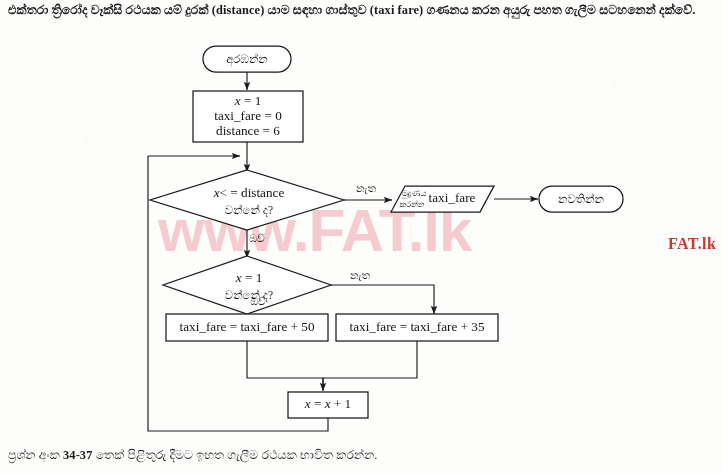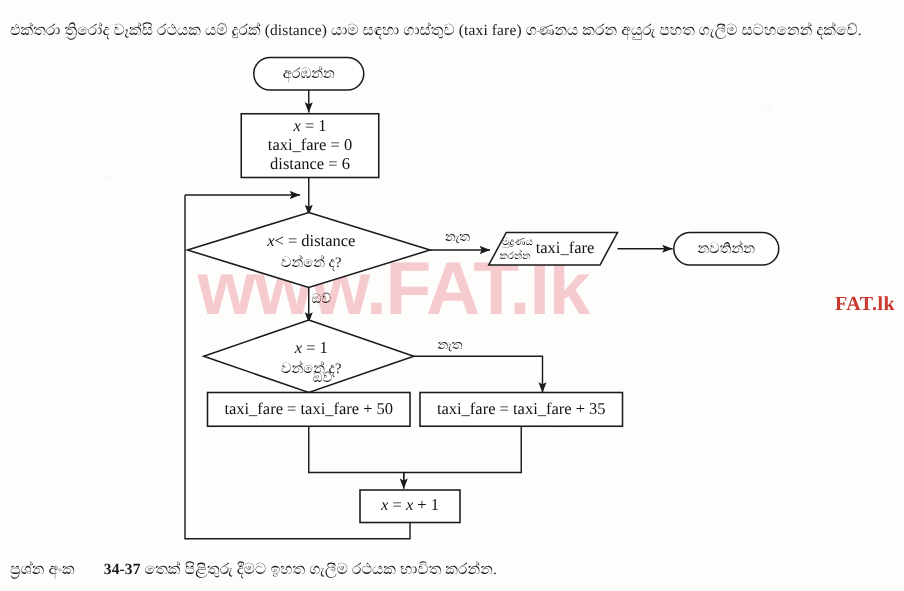--- a/index.html
+++ b/index.html
@@ -31,29 +31,30 @@
   
   .doc-text {
     position: absolute;
     font-size: 12.4px;
     line-height: 17px;
     letter-spacing: 0.1px;
     color: #1a1a1a;
   }
   #intro-text {
     left: 8px;
-    top: 16px;
+    top: 2px;
     width: 712px;
+    font-weight: bold;
   }
   #footer-text {
     left: 8px;
     top: 447px;
     width: 700px;
   }
-  .num-bold { font-weight: bold; margin-left: 20px; }
+  .num-bold { font-weight: bold; }
 
   
   #watermark-main {
     position: absolute;
     left: 158px;
     top: 196px;
     font-family: "Liberation Sans", sans-serif;
     font-weight: bold;
     font-size: 60px;
     letter-spacing: -1px;

